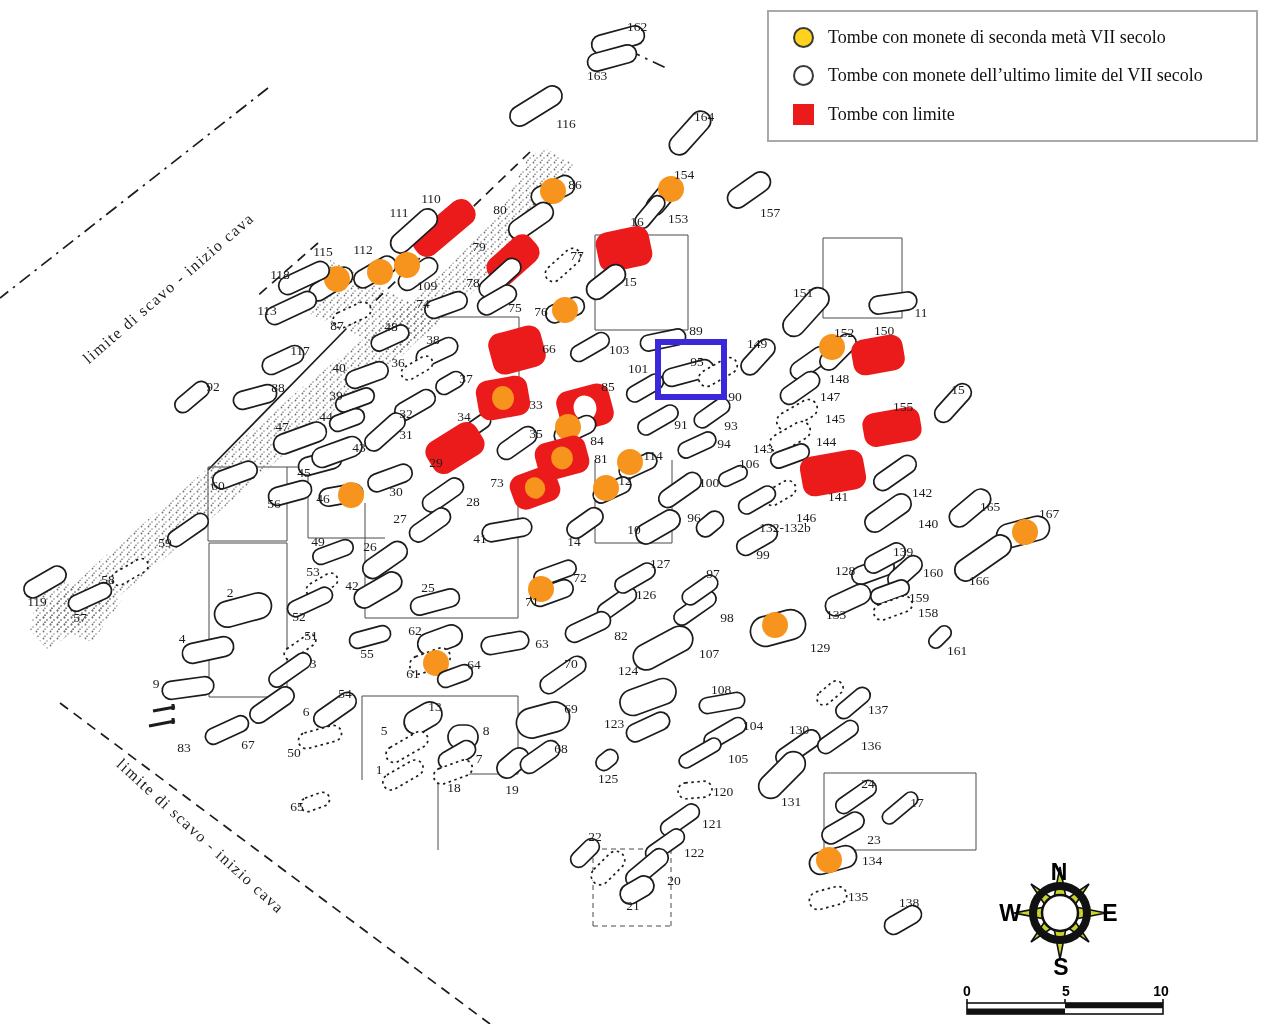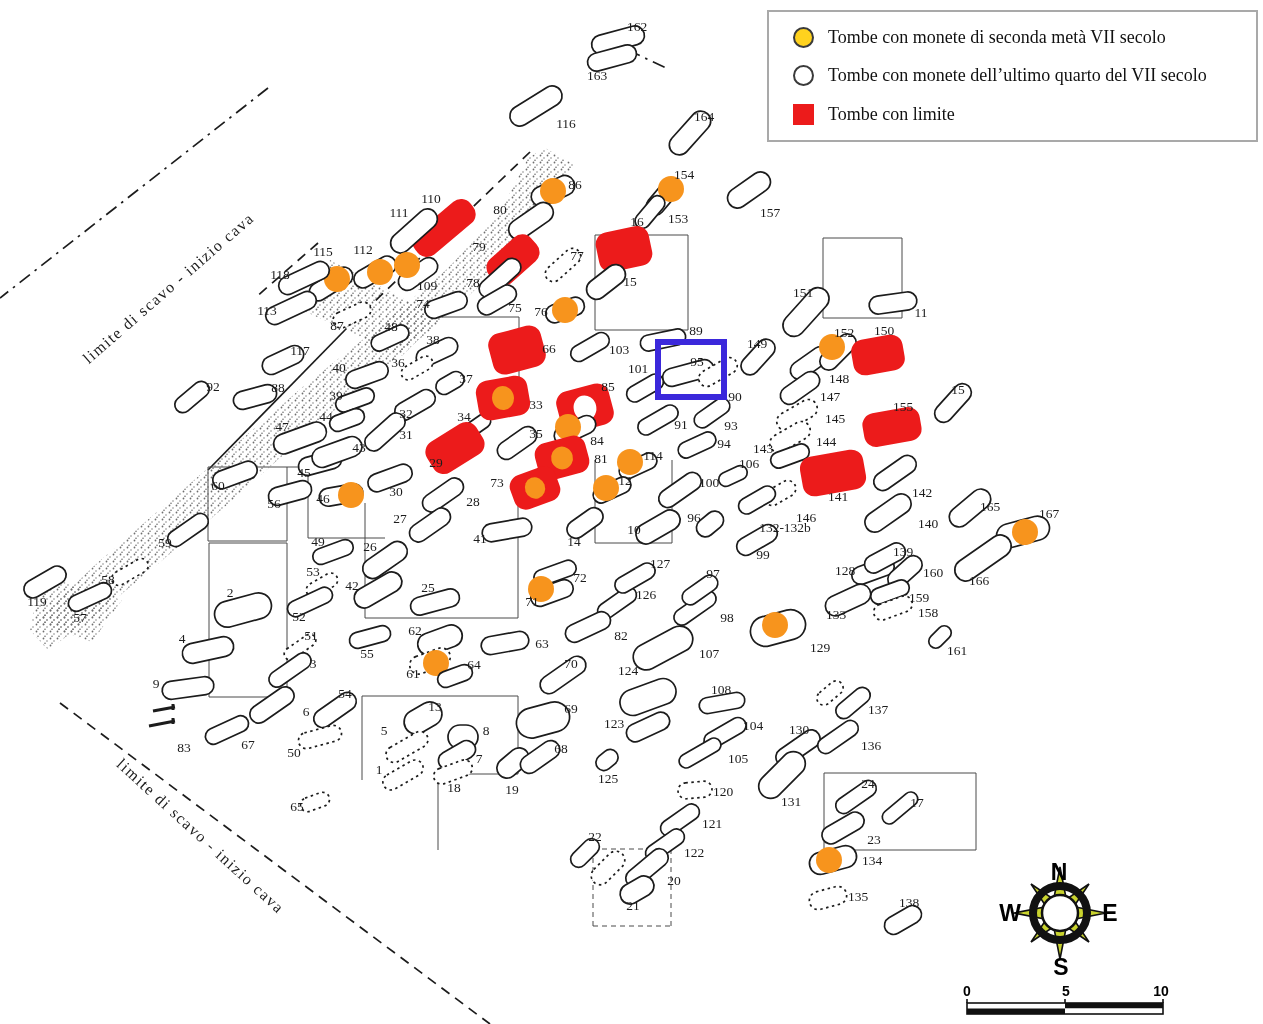--- a/index.html
+++ b/index.html
@@ -828,20 +828,20 @@
     </g>
   </svg>
 
   <div id="legend">
     <div class="lrow">
       <span class="lsym sym-yellow"></span>
       <span class="ltext">Tombe con monete di seconda metà VII secolo</span>
     </div>
     <div class="lrow">
       <span class="lsym sym-white"></span>
-      <span class="ltext">Tombe con monete dell’ultimo quarto del VII secolo</span>
+      <span class="ltext">Tombe con monete dell’ultimo limite del VII secolo</span>
     </div>
     <div class="lrow">
       <span class="lsym sym-red"></span>
       <span class="ltext">Tombe con limite</span>
     </div>
   </div>
 </div>
 
 </body></html>

